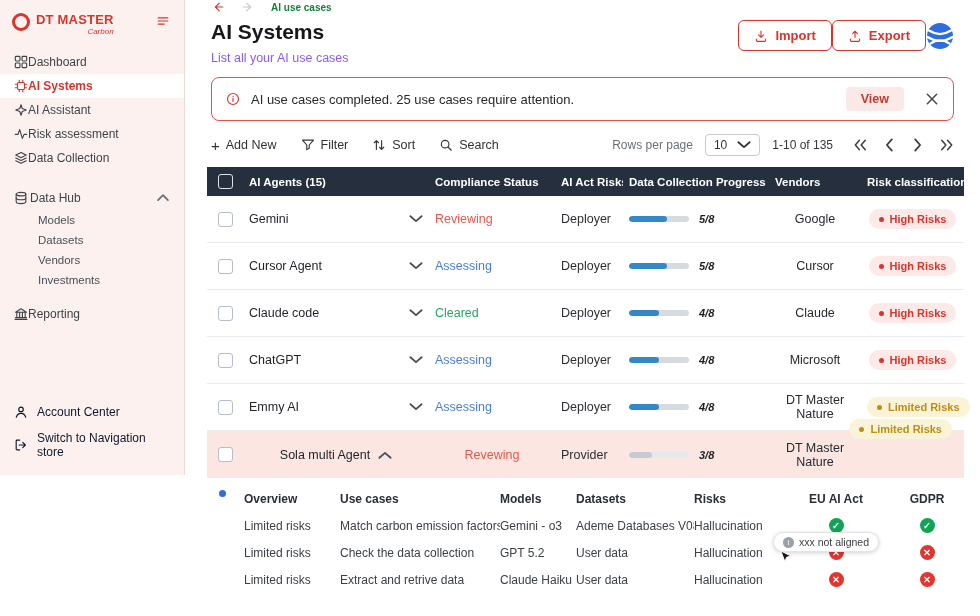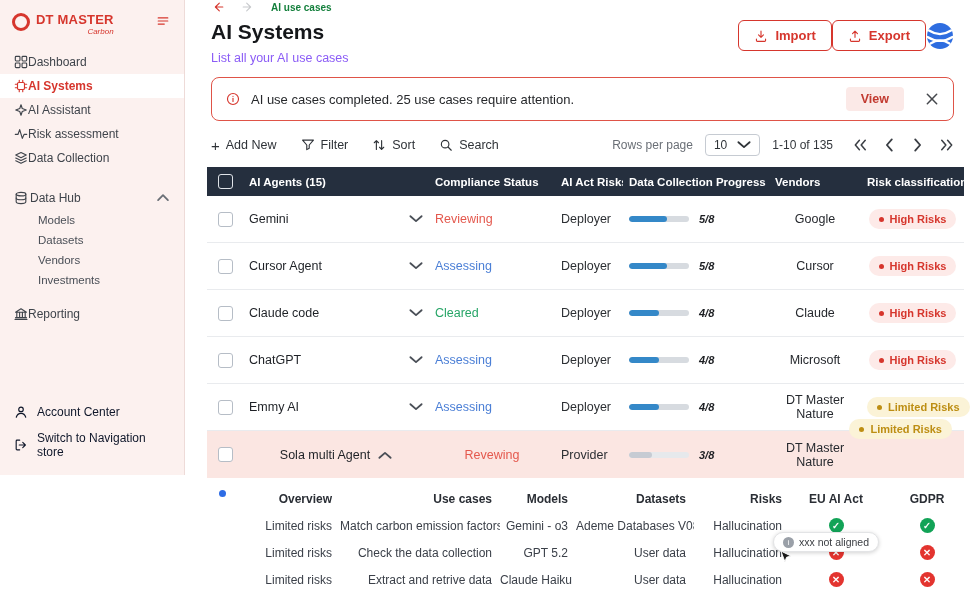--- a/index.html
+++ b/index.html
@@ -91,21 +91,21 @@
   .x-row .c-status{text-align:center;}
   .x-row .bar{background:#e6e9ec;}
   .x-row .fill{background:#c6cbd3;}
   .x-row .badge{position:absolute;top:-12px;right:12px;}
 
   
   .subwrap{display:flex;gap:20px;margin:8px 16px 0 36px;position:relative;flex:1;min-height:0;}
   .timeline{width:3px;background:#2d6ce5;border-radius:2px;margin-top:6px;position:relative;flex:none;}
   .timeline::before{content:"";position:absolute;top:-2px;left:-2px;width:7px;height:7px;background:#2d6ce5;border-radius:50%;}
   .sub-table{flex:1;min-width:0;}
-  .s-head,.s-row{display:grid;grid-template-columns:96px 160px 76px 118px 96px 100px 1fr;align-items:center;text-align:right;}
+  .s-head,.s-row{display:grid;grid-template-columns:96px 160px 76px 118px 96px 100px 1fr;align-items:center;}
   .s-head{height:26px;font-size:12px;color:#2a2e35;font-weight:600;}
   .s-row{height:27px;font-size:12px;color:#3b4049;}
   .s-cell{padding-right:8px;white-space:nowrap;overflow:hidden;}
   .s-center{display:flex;justify-content:center;}
   .status-circle{width:15px;height:15px;border-radius:50%;display:flex;align-items:center;justify-content:center;color:#fff;font-size:9.5px;font-weight:700;}
   .status-circle[data-state="pass"]{background:#12a357;}
   .status-circle[data-state="fail"]{background:#e3342f;}
   .status-circle[data-state="pass"]::after{content:"\2713";}
   .status-circle[data-state="fail"]::after{content:"\2715";}
 

